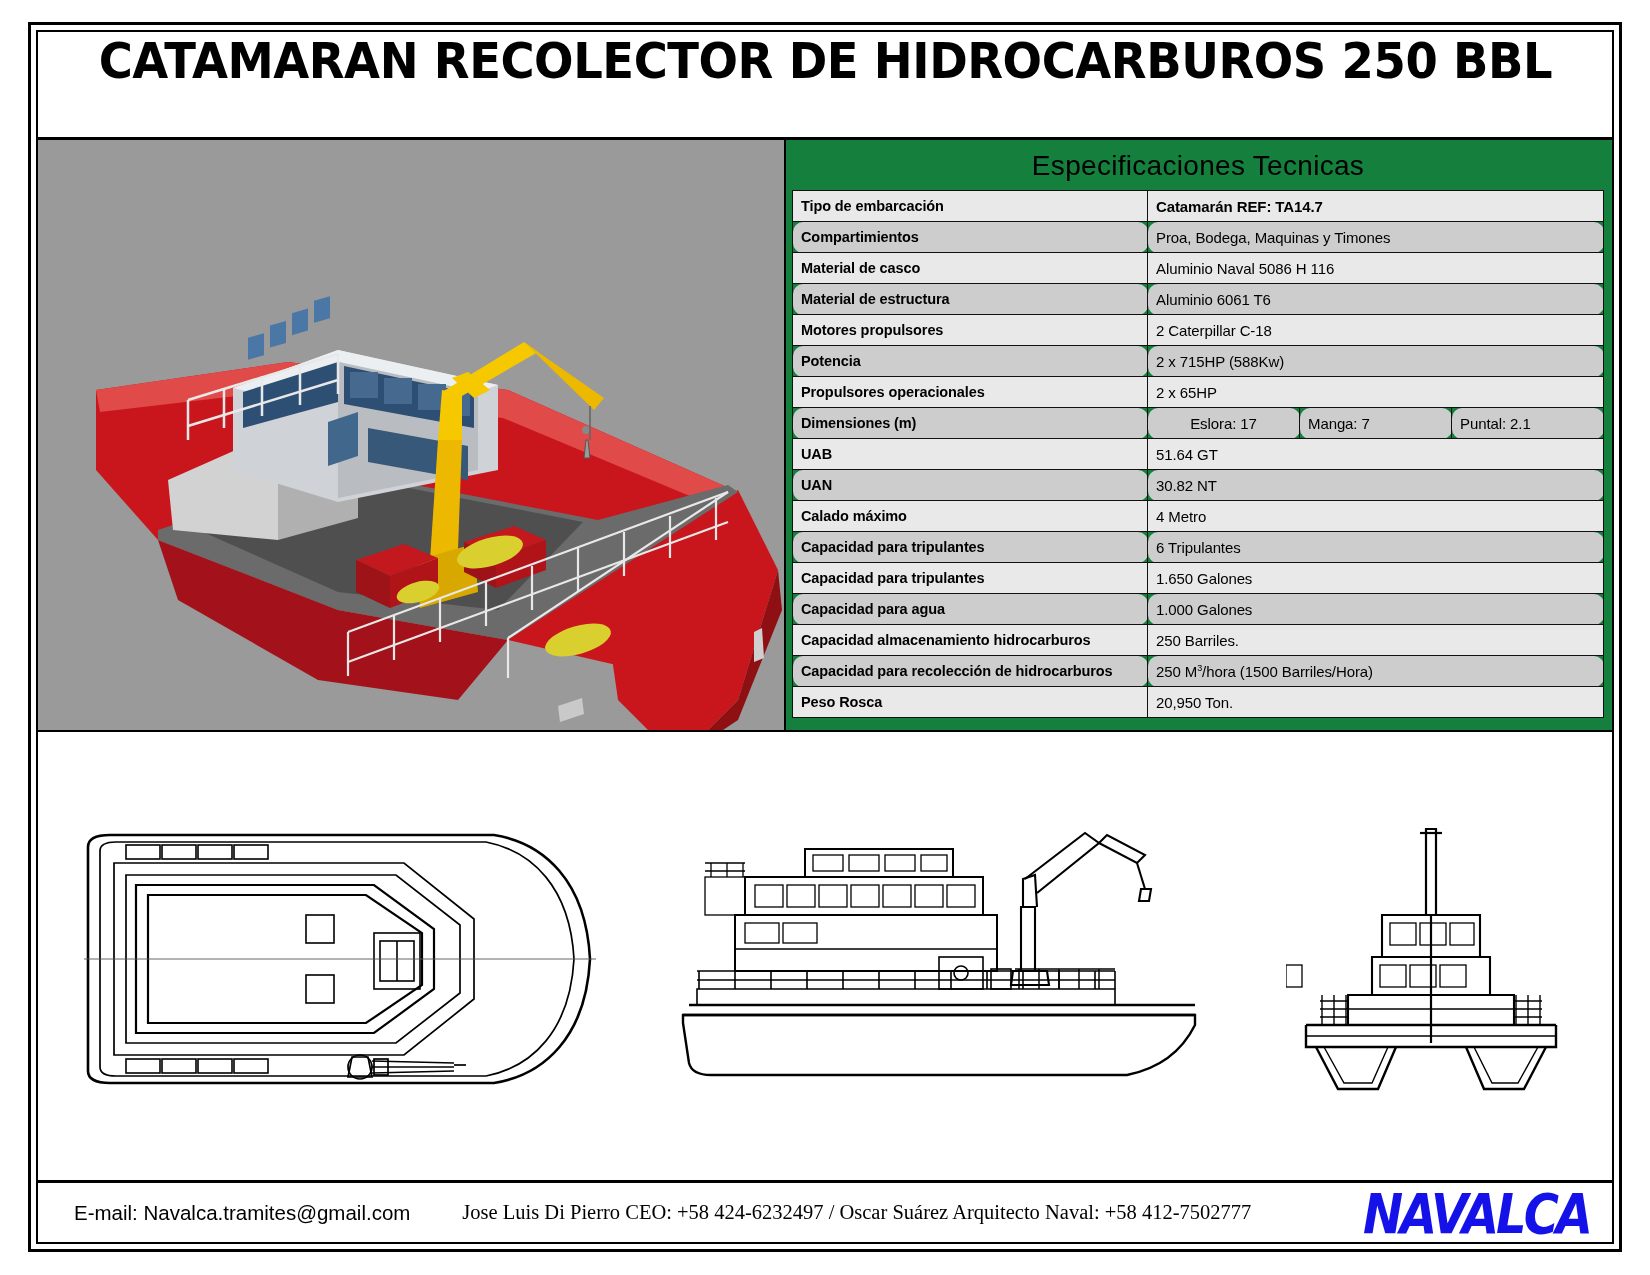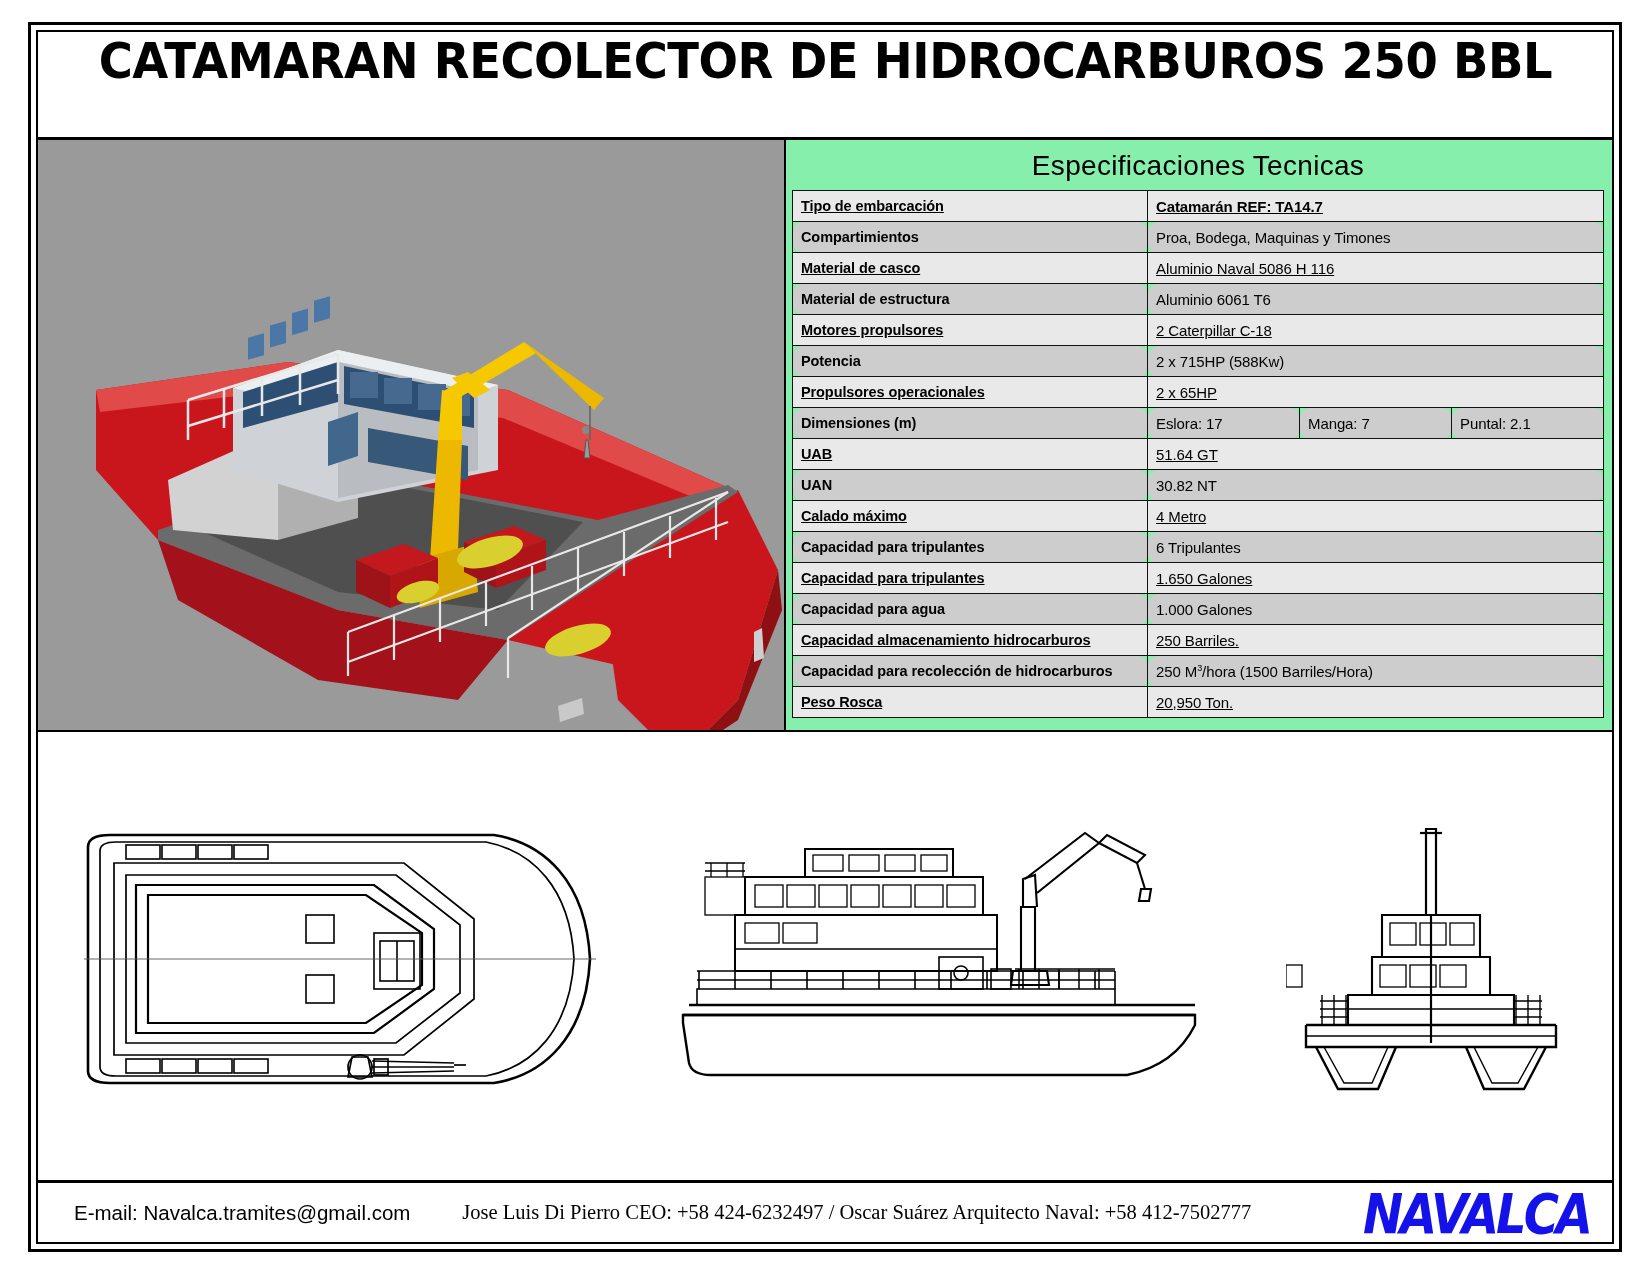--- a/index.html
+++ b/index.html
@@ -55,21 +55,21 @@
     background: #9a9a9a;
     position: relative;
     overflow: hidden;
     border-right: 2px solid #000;
   }
 
   
   .spec-pane {
     flex: 1;
     height: 100%;
-    background: #86efac;
+    background: #15803d;
     position: relative;
     padding: 0 8px 0 6px;
   }
   .spec-heading {
     text-align: center;
     font-family: "Liberation Sans", sans-serif;
     font-size: 28px;
     font-weight: 400;
     color: #000;
     padding: 10px 0 8px 0;
@@ -89,23 +89,23 @@
     white-space: nowrap;
     overflow: hidden;
   }
   td.k {
     width: 355px;
     font-weight: bold;
     font-size: 14.5px;
     letter-spacing: -0.1px;
   }
   td.v { font-size: 15px; letter-spacing: -0.1px; }
-  tr.light td { background: #e9e9e9; text-decoration: underline; }
+  tr.light td { background: #e9e9e9; }
   tr.dark  td { background: #cdcdcd; border-radius: 10px; }
-  td.dim-sub { width: 118px; }
+  td.dim-sub { width: 118px; text-align: center; }
   td.dim-sub2 { width: 112px; }
   sup { font-size: 9px; vertical-align: super; }
 
   
   .drawings {
     position: absolute;
     left: 0; top: 698px; right: 0;
     height: 460px;
     background: #fff;
     border-top: 2px solid #000;

